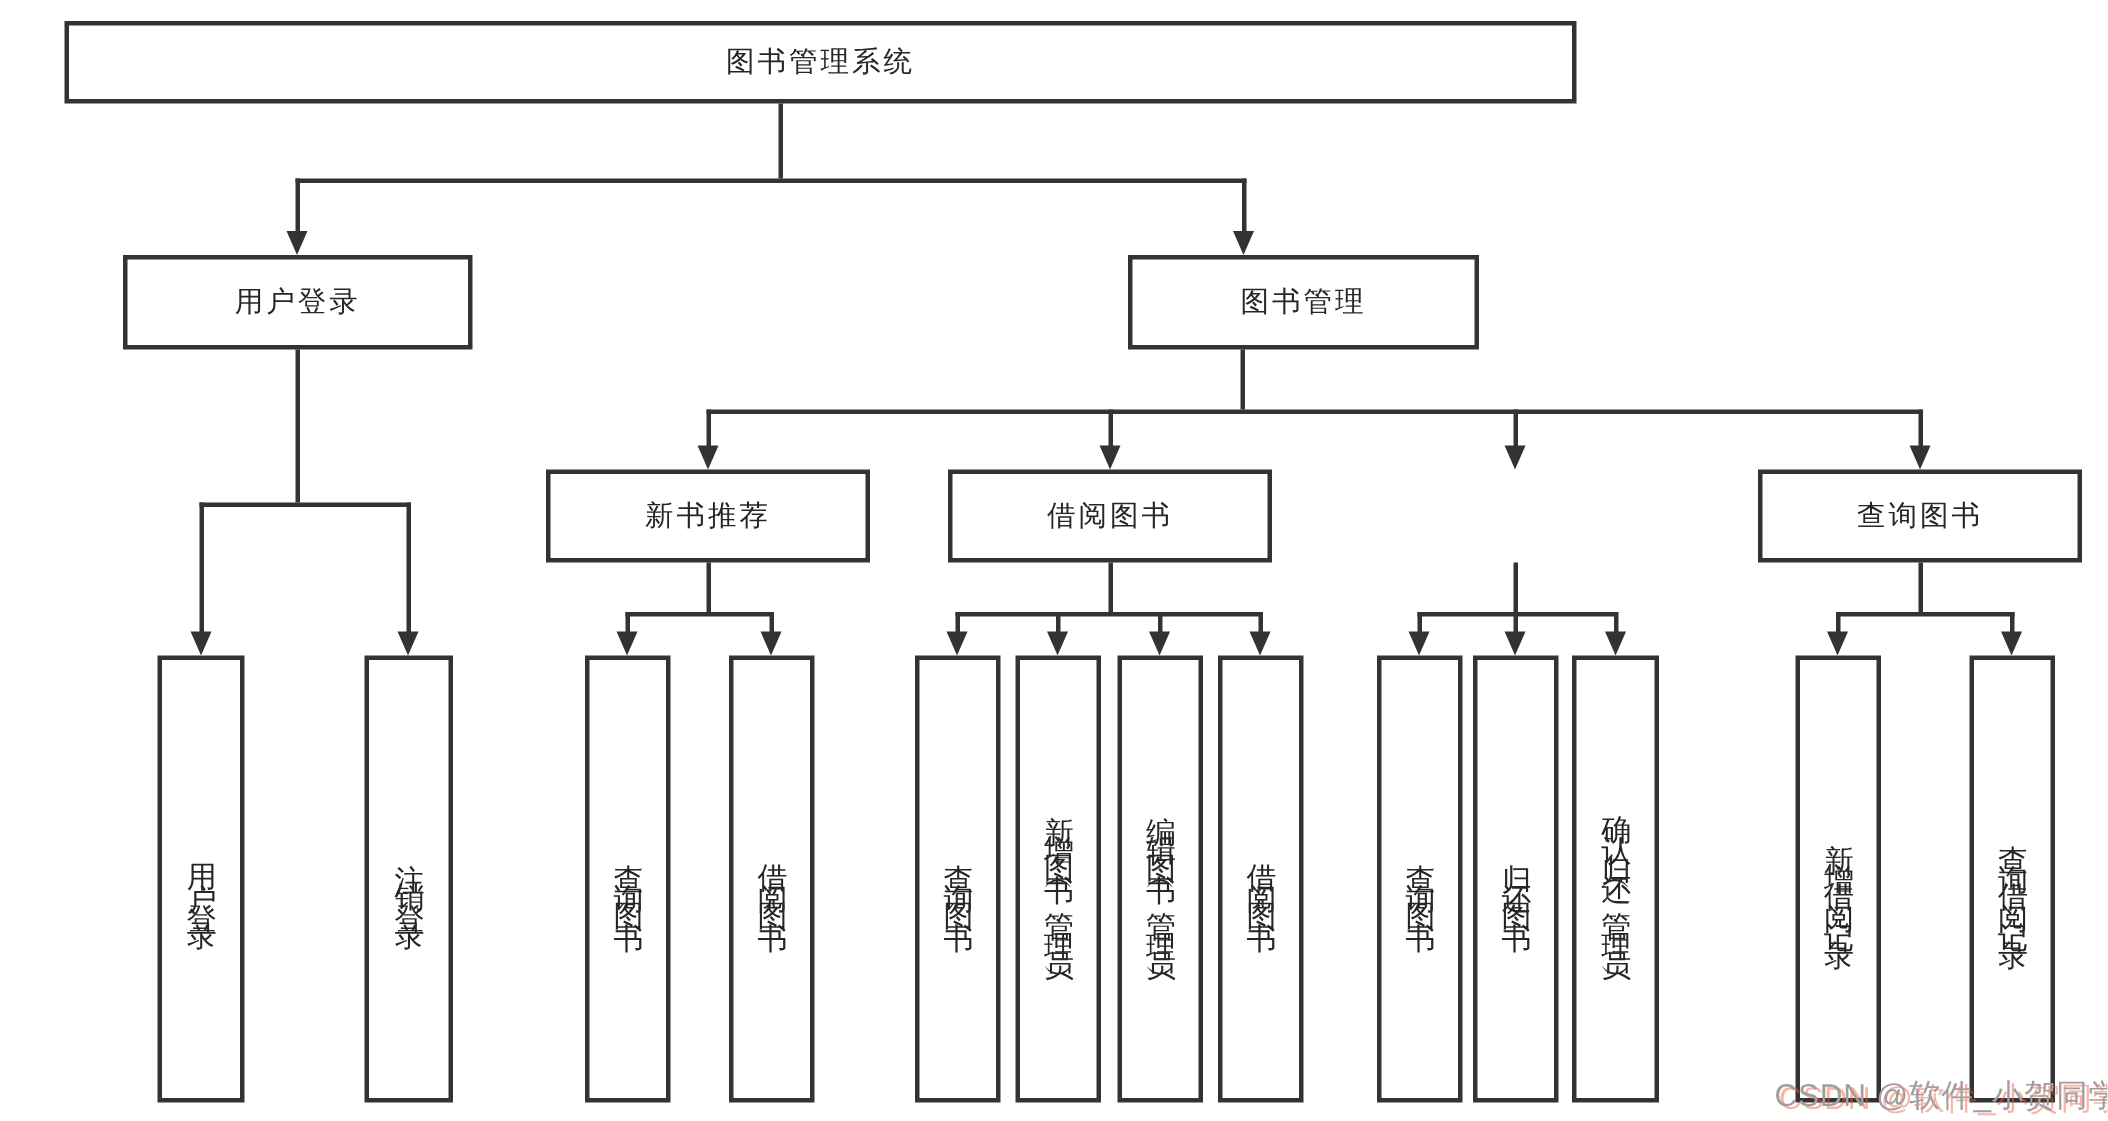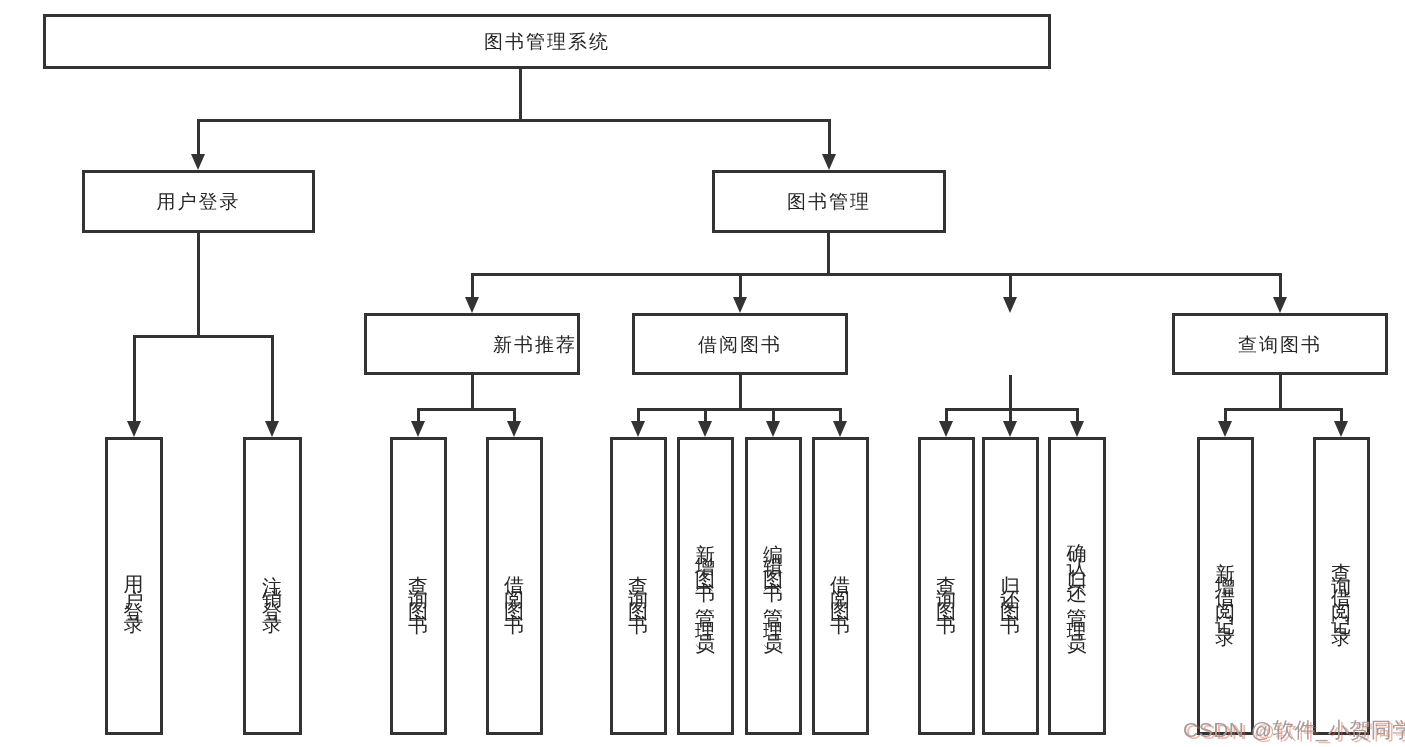--- a/index.html
+++ b/index.html
@@ -67,21 +67,21 @@
   <div class="v-line" style="left:519px; top:69px; height:50px;"></div>
   <div class="h-line" style="left:197px; top:119px; width:634px;"></div>
   <div class="v-line" style="left:197px; top:119px; height:37px;"></div>
   <div class="arrow" style="left:191px; top:154px;"></div>
   <div class="v-line" style="left:828px; top:119px; height:37px;"></div>
   <div class="arrow" style="left:822px; top:154px;"></div>
 
   <div class="node node-h" style="left:82px; top:170px; width:233px; height:63px;">
     <span>用户登录</span>
   </div>
-  <div class="node node-h" style="left:712px; top:170px; width:234px; height:63px;">
+  <div class="node node-h" style="left:752px; top:170px; width:234px; height:63px;">
     <span>图书管理</span>
   </div>
 
   <div class="v-line" style="left:197px; top:233px; height:102px;"></div>
   <div class="h-line" style="left:133px; top:335px; width:141px;"></div>
   <div class="v-line" style="left:133px; top:335px; height:88px;"></div>
   <div class="arrow" style="left:127px; top:421px;"></div>
   <div class="v-line" style="left:271px; top:335px; height:88px;"></div>
   <div class="arrow" style="left:265px; top:421px;"></div>
 
@@ -89,21 +89,21 @@
   <div class="h-line" style="left:471px; top:273px; width:810px;"></div>
   <div class="v-line" style="left:471px; top:273px; height:26px;"></div>
   <div class="arrow" style="left:465px; top:297px;"></div>
   <div class="v-line" style="left:739px; top:273px; height:26px;"></div>
   <div class="arrow" style="left:733px; top:297px;"></div>
   <div class="v-line" style="left:1009px; top:273px; height:26px;"></div>
   <div class="arrow" style="left:1003px; top:297px;"></div>
   <div class="v-line" style="left:1279px; top:273px; height:26px;"></div>
   <div class="arrow" style="left:1273px; top:297px;"></div>
 
-  <div class="node node-h" style="left:364px; top:313px; width:216px; height:62px;justify-content:flex-end;">
+  <div class="node node-h" style="left:364px; top:313px; width:216px; height:62px;">
     <span>新书推荐</span>
   </div>
   <div class="node node-h" style="left:632px; top:313px; width:216px; height:62px;">
     <span>借阅图书</span>
   </div>
   <div class="node node-h" style="left:1172px; top:313px; width:216px; height:62px;">
     <span>查询图书</span>
   </div>
 
   <div class="v-line" style="left:471px; top:375px; height:33px;"></div>

